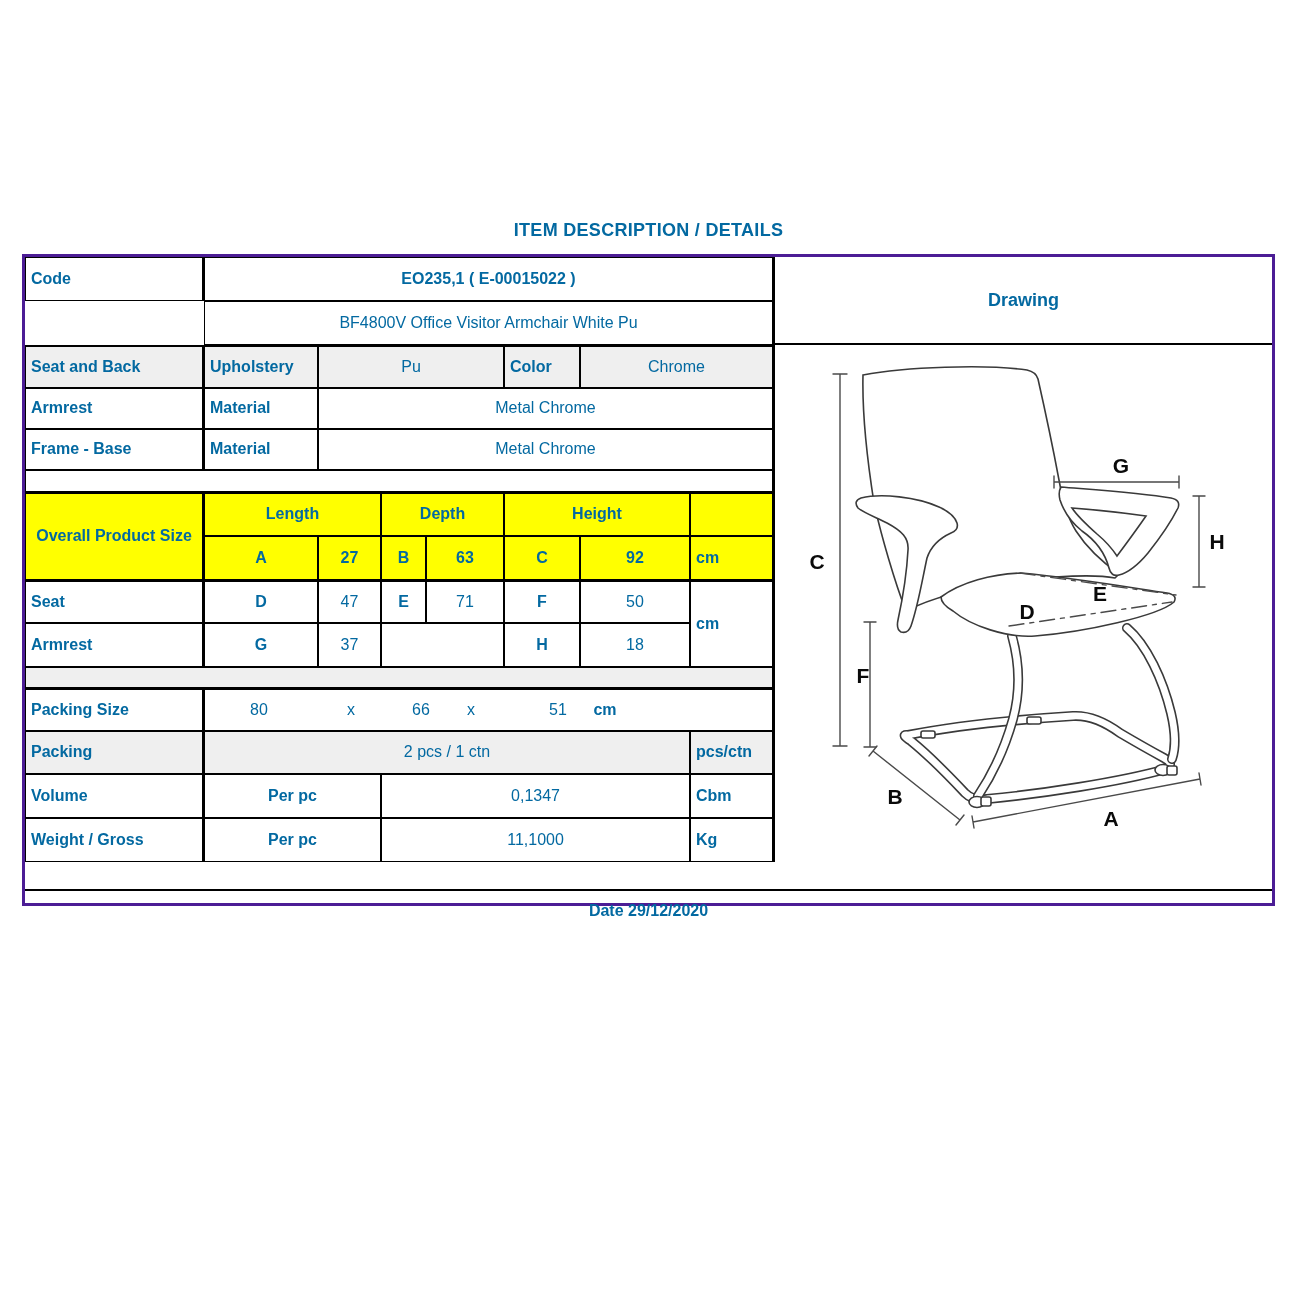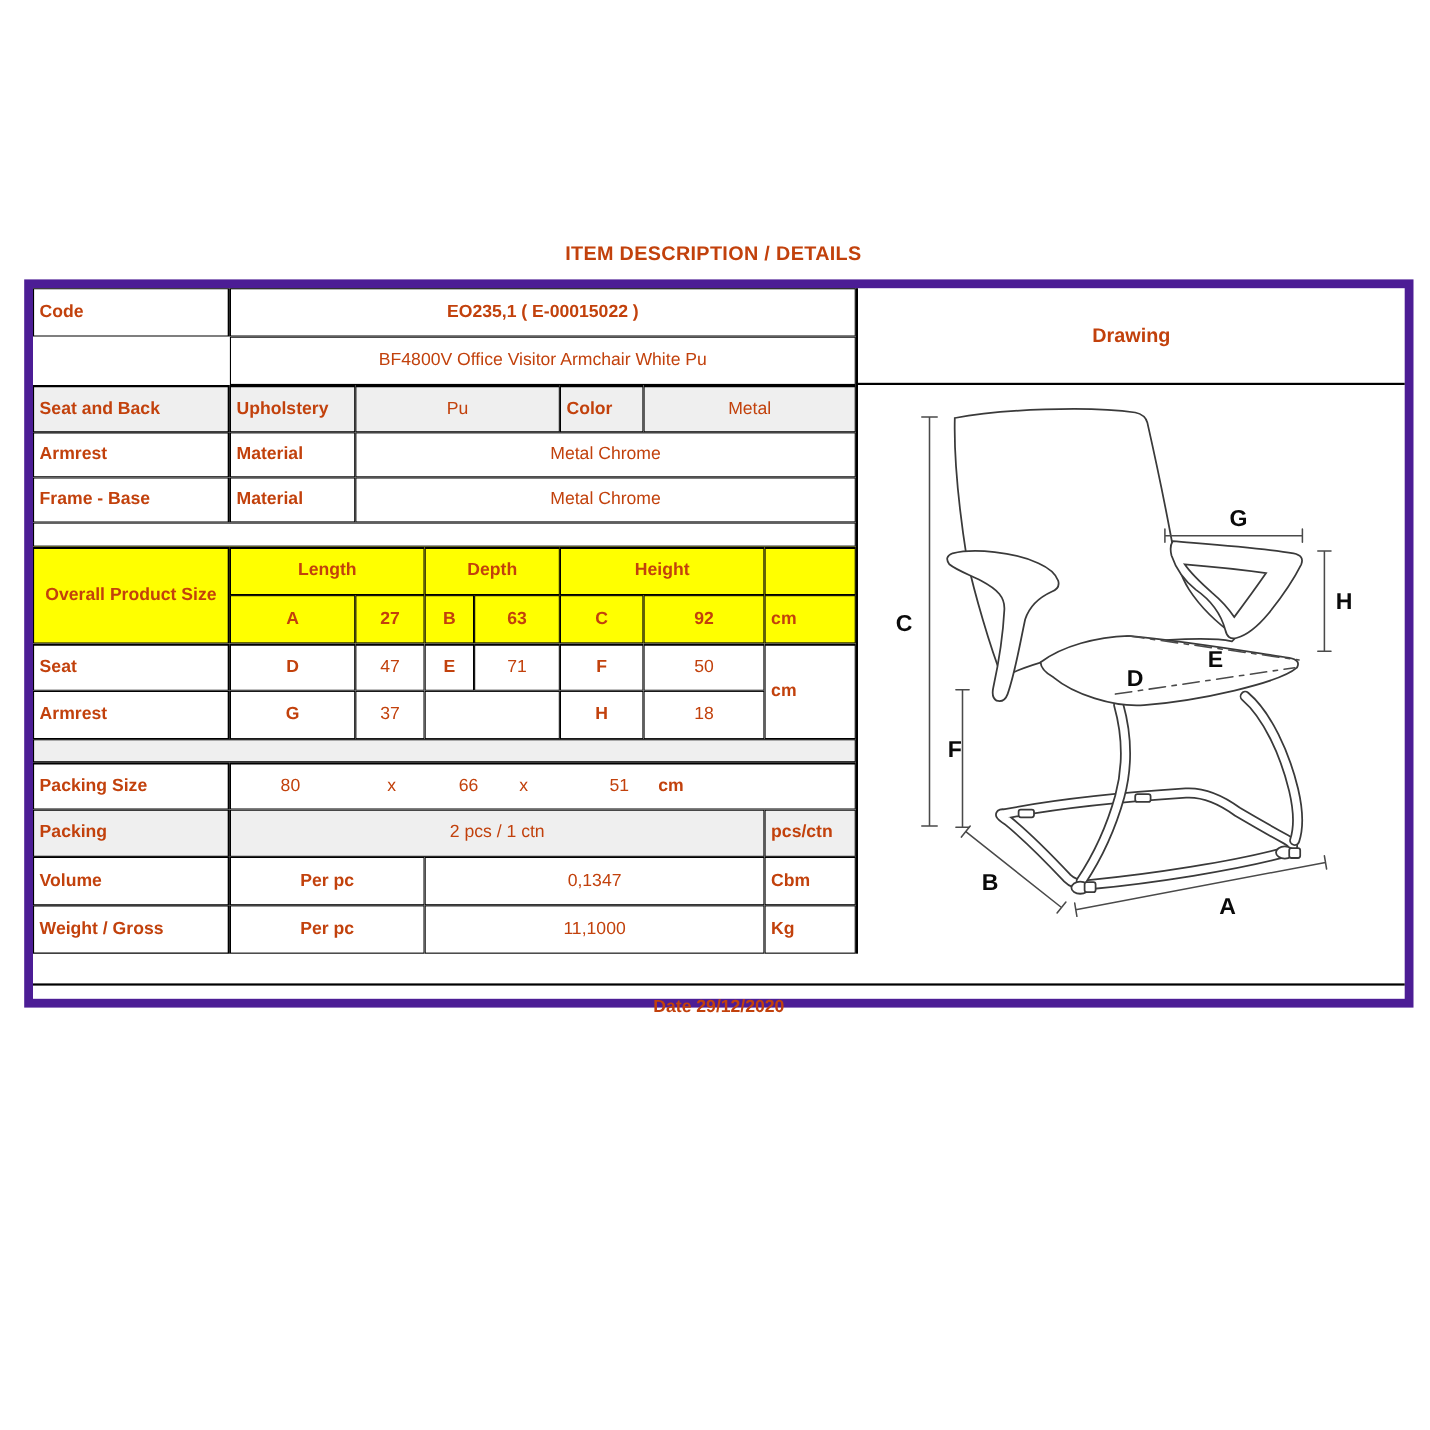--- a/index.html
+++ b/index.html
@@ -1,21 +1,21 @@
 <!DOCTYPE html>
 <html><head>
 <meta charset="utf-8">
 <style>
   html,body{margin:0;padding:0;background:#fff;}
   .sheet{position:relative;width:1300px;height:972px;background:#ffffff;
-         font-family:"Liberation Sans", sans-serif;color:#c2410c;}
+         font-family:"Liberation Sans", sans-serif;color:#0369a1;}
   .page-title{position:absolute;left:25px;top:220px;width:1247px;text-align:center;
               font-size:18px;font-weight:bold;letter-spacing:.3px;}
   .table-outer{position:absolute;left:22px;top:254px;width:1247px;height:646px;
-               border:8px solid #4c1d95;}
+               border:3px solid #4c1d95;}
   .leftgrid{position:absolute;left:0;top:0;display:grid;
             grid-template-columns:179px 114px 63px 45px 78px 76px 110px 83px;
             grid-template-rows:44px 44px 43px 41px 41px 22px 44px 44px 43px 44px 21px 43px 43px 44px 44px;}
   .cell{border:1px solid #000;box-sizing:border-box;display:flex;align-items:center;
         font-size:16px;background:#fff;overflow:hidden;line-height:1.15;}
   .lbl{font-weight:bold;padding-left:5px;}
   .ctr{justify-content:center;text-align:center;}
   .b{font-weight:bold;}
   .gray{background:#efefef;}
   .yellow{background:#ffff00;}
@@ -50,21 +50,21 @@
 
       <div class="cell lbl br" style="grid-area:1/1">Code</div>
       <div class="cell ctr b" style="grid-area:1/2/2/9">EO235,1 ( E-00015022 )</div>
 
       <div class="cell ctr" style="grid-area:2/2/3/9">BF4800V Office Visitor Armchair White Pu</div>
 
       <div class="cell lbl br bt gray" style="grid-area:3/1">Seat and Back</div>
       <div class="cell lbl bt gray" style="grid-area:3/2">Upholstery</div>
       <div class="cell ctr bt gray" style="grid-area:3/3/4/6">Pu</div>
       <div class="cell lbl bt gray" style="grid-area:3/6">Color</div>
-      <div class="cell ctr bt gray" style="grid-area:3/7/4/9">Metal</div>
+      <div class="cell ctr bt gray" style="grid-area:3/7/4/9">Chrome</div>
 
       <div class="cell lbl br" style="grid-area:4/1">Armrest</div>
       <div class="cell lbl" style="grid-area:4/2">Material</div>
       <div class="cell ctr" style="grid-area:4/3/5/9">Metal Chrome</div>
 
       <div class="cell lbl br" style="grid-area:5/1">Frame - Base</div>
       <div class="cell lbl" style="grid-area:5/2">Material</div>
       <div class="cell ctr" style="grid-area:5/3/6/9">Metal Chrome</div>
 
       <div class="cell" style="grid-area:6/1/7/9"></div>

